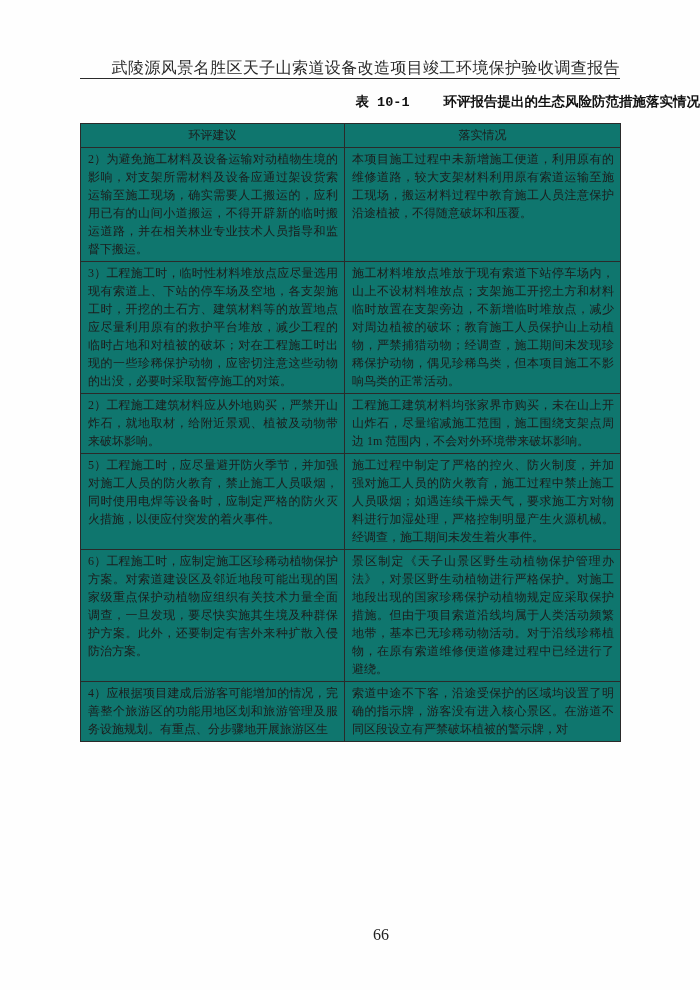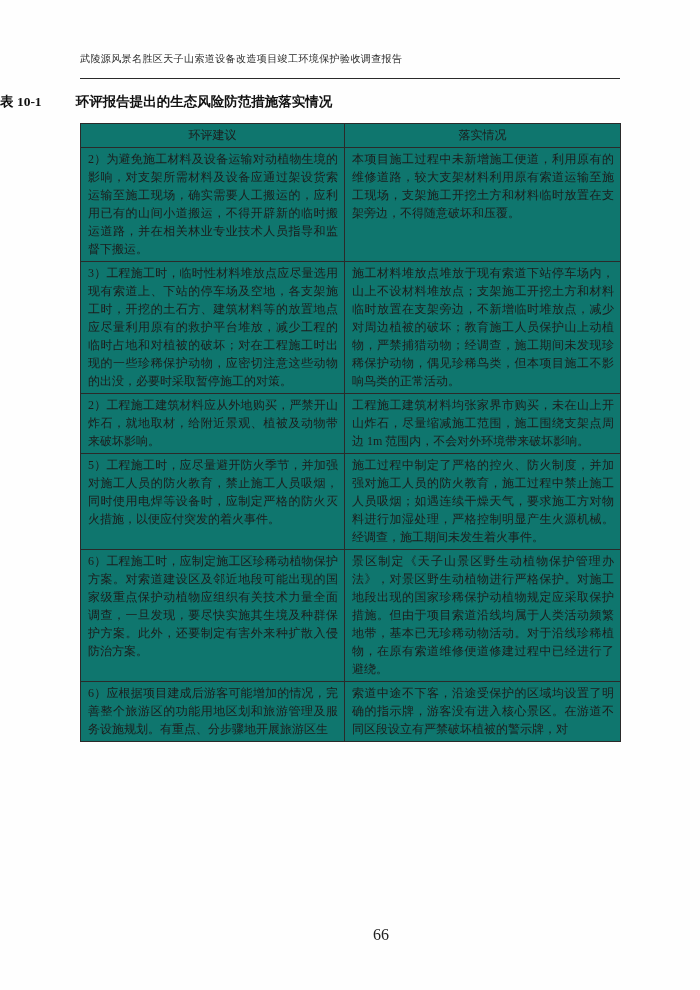--- a/index.html
+++ b/index.html
@@ -8,44 +8,44 @@
     width: 700px;
     height: 990px;
     margin: 0 auto;
     background: #fefefe;
     font-family: "Liberation Serif", "DejaVu Serif", serif;
     color: #1c1c1c;
     overflow: hidden;
   }
   .doc-header {
     position: absolute;
-    top: 52px;
+    top: 58px;
     left: 80px;
     width: 540px;
-    text-align: left;
-    font-size: 10px;
+    text-align: right;
+    font-size: 16px;
     letter-spacing: 0.4px;
     color: #2a2a2a;
   }
   .header-rule {
     position: absolute;
     top: 78px;
     left: 80px;
     width: 540px;
     border-top: 1.5px solid #2a2a2a;
   }
   .table-caption {
     position: absolute;
     top: 93px;
     left: 0;
     width: 100%;
-    text-align: left;
+    text-align: right;
     font-weight: bold;
     font-size: 13.5px;
-    font-family: Liberation Serif, serif;
+    font-family: Liberation Mono, monospace;
     color: #111;
   }
   .table-caption .caption-label { margin-right: 34px; }
   table.measures {
     position: absolute;
     top: 123px;
     left: 80px;
     width: 540px;
     border-collapse: collapse;
     table-layout: fixed;
@@ -104,40 +104,40 @@
     </colgroup>
     <thead>
       <tr>
         <th>环评建议</th>
         <th>落实情况</th>
       </tr>
     </thead>
     <tbody>
       <tr>
         <td>2）为避免施工材料及设备运输对动植物生境的影响，对支架所需材料及设备应通过架设货索运输至施工现场，确实需要人工搬运的，应利用已有的山间小道搬运，不得开辟新的临时搬运道路，并在相关林业专业技术人员指导和监督下搬运。</td>
-        <td>本项目施工过程中未新增施工便道，利用原有的维修道路，较大支架材料利用原有索道运输至施工现场，支架施工开挖土方和材料临时放置在支架旁边，不得随意破坏和压覆。</td>
+        <td>本项目施工过程中未新增施工便道，利用原有的维修道路，较大支架材料利用原有索道运输至施工现场，搬运材料过程中教育施工人员注意保护沿途植被，不得随意破坏和压覆。</td>
       </tr>
       <tr>
         <td>3）工程施工时，临时性材料堆放点应尽量选用现有索道上、下站的停车场及空地，各支架施工时，开挖的土石方、建筑材料等的放置地点应尽量利用原有的救护平台堆放，减少工程的临时占地和对植被的破坏；对在工程施工时出现的一些珍稀保护动物，应密切注意这些动物的出没，必要时采取暂停施工的对策。</td>
         <td>施工材料堆放点堆放于现有索道下站停车场内，山上不设材料堆放点；支架施工开挖土方和材料临时放置在支架旁边，不新增临时堆放点，减少对周边植被的破坏；教育施工人员保护山上动植物，严禁捕猎动物；经调查，施工期间未发现珍稀保护动物，偶见珍稀鸟类，但本项目施工不影响鸟类的正常活动。</td>
       </tr>
       <tr>
         <td>2）工程施工建筑材料应从外地购买，严禁开山炸石，就地取材，给附近景观、植被及动物带来破坏影响。</td>
         <td>工程施工建筑材料均张家界市购买，未在山上开山炸石，尽量缩减施工范围，施工围绕支架点周边 1m 范围内，不会对外环境带来破坏影响。</td>
       </tr>
       <tr>
         <td>5）工程施工时，应尽量避开防火季节，并加强对施工人员的防火教育，禁止施工人员吸烟，同时使用电焊等设备时，应制定严格的防火灭火措施，以便应付突发的着火事件。</td>
         <td>施工过程中制定了严格的控火、防火制度，并加强对施工人员的防火教育，施工过程中禁止施工人员吸烟；如遇连续干燥天气，要求施工方对物料进行加湿处理，严格控制明显产生火源机械。经调查，施工期间未发生着火事件。</td>
       </tr>
       <tr>
         <td>6）工程施工时，应制定施工区珍稀动植物保护方案。对索道建设区及邻近地段可能出现的国家级重点保护动植物应组织有关技术力量全面调查，一旦发现，要尽快实施其生境及种群保护方案。此外，还要制定有害外来种扩散入侵防治方案。</td>
         <td>景区制定《天子山景区野生动植物保护管理办法》，对景区野生动植物进行严格保护。对施工地段出现的国家珍稀保护动植物规定应采取保护措施。但由于项目索道沿线均属于人类活动频繁地带，基本已无珍稀动物活动。对于沿线珍稀植物，在原有索道维修便道修建过程中已经进行了避绕。</td>
       </tr>
       <tr>
-        <td>6）应根据项目建成后游客可能增加的情况，完善整个旅游区的功能用地区划和旅游管理及服务设施规划。有重点、分步骤地开展旅游区生</td>
+        <td>4）应根据项目建成后游客可能增加的情况，完善整个旅游区的功能用地区划和旅游管理及服务设施规划。有重点、分步骤地开展旅游区生</td>
         <td>索道中途不下客，沿途受保护的区域均设置了明确的指示牌，游客没有进入核心景区。在游道不同区段设立有严禁破坏植被的警示牌，对</td>
       </tr>
     </tbody>
   </table>
 
   <div class="page-number">66</div>
 
 </div>
 
 </body></html>

